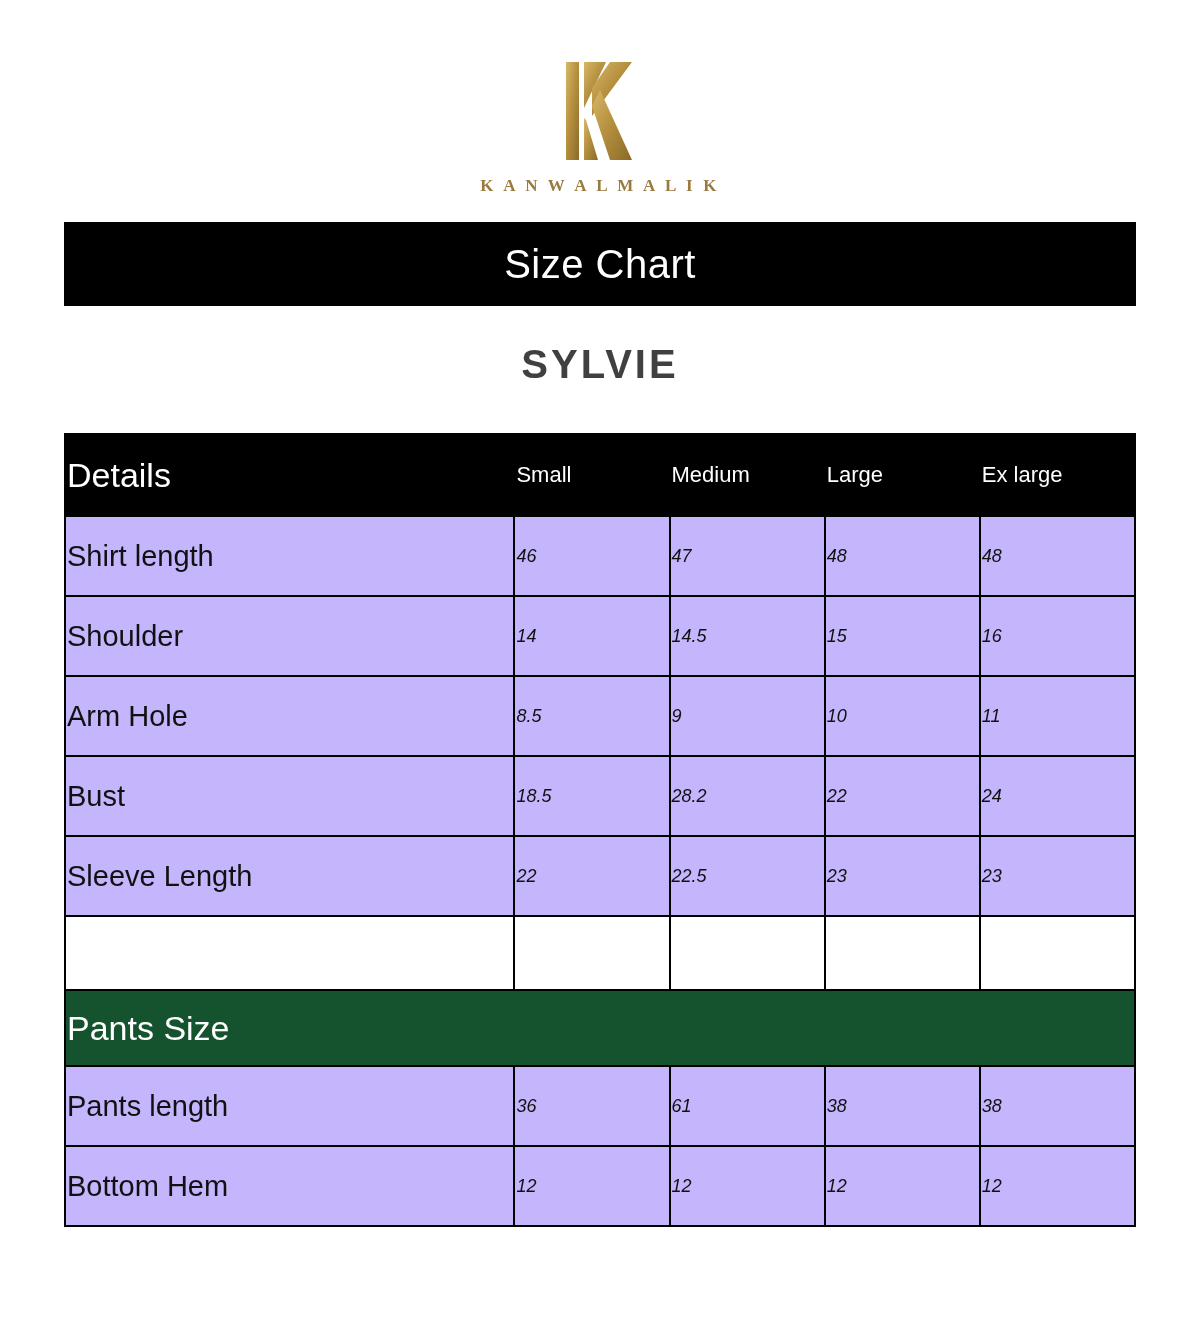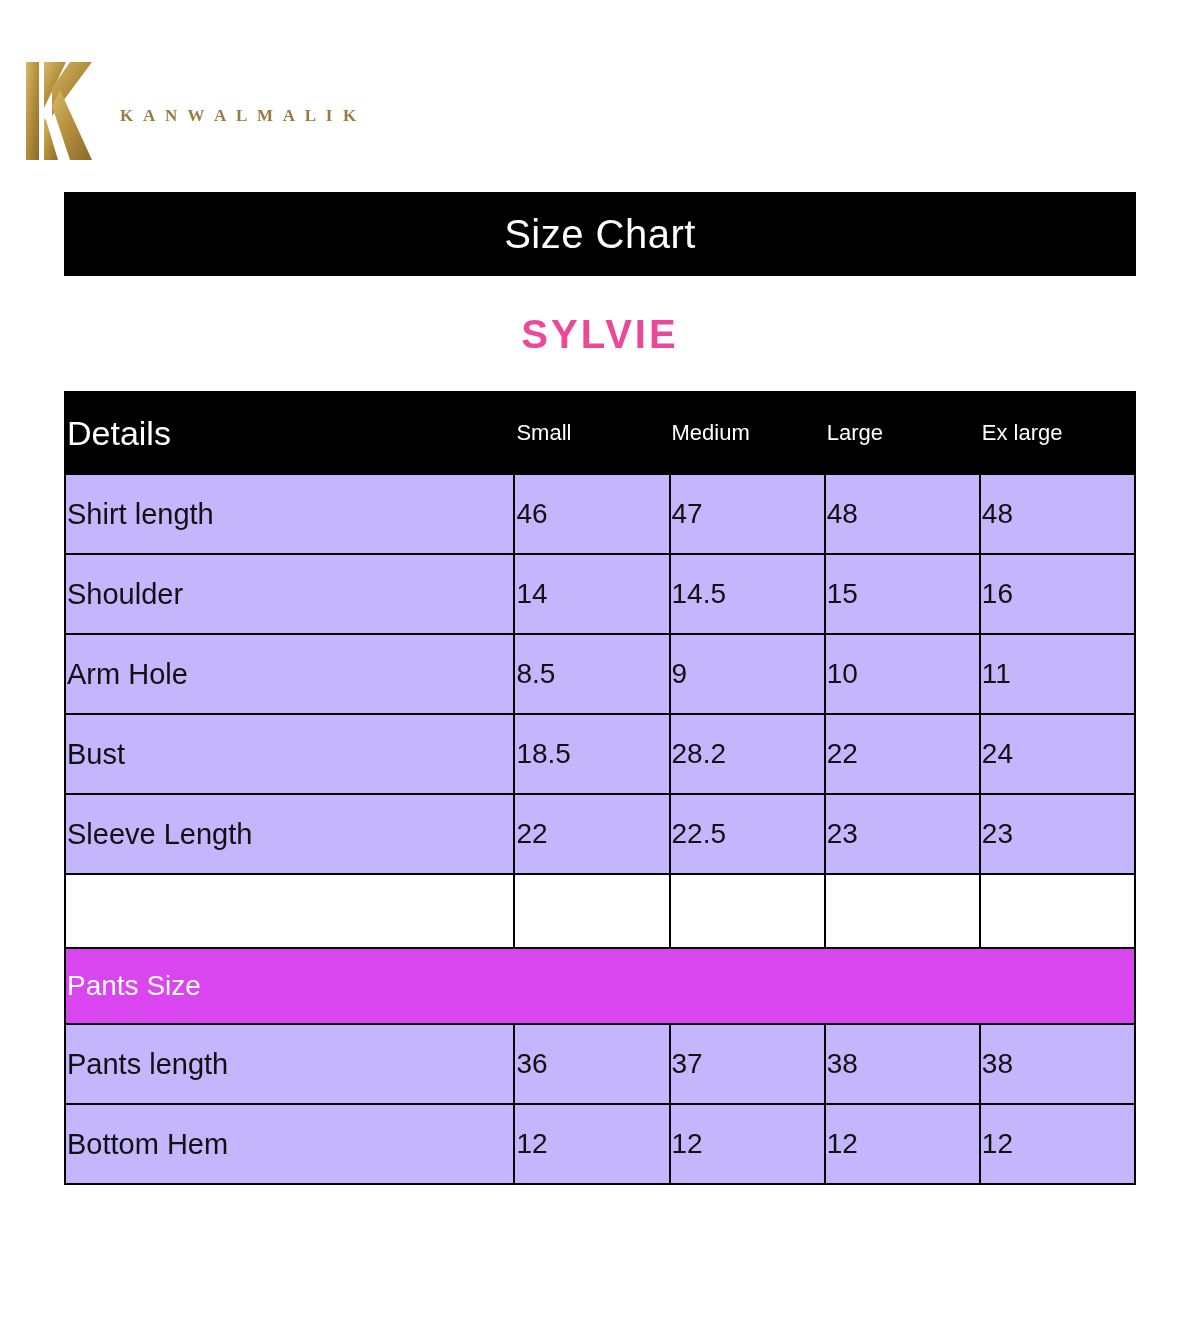--- a/index.html
+++ b/index.html
@@ -18,21 +18,21 @@
     width: 1200px;
     height: 1323px;
     position: relative;
     background: #ffffff;
   }
 
   
   .logo-area {
     padding-top: 56px;
     display: flex;
-    flex-direction: row;
+    flex-direction: column;
     align-items: center;
   }
   .logo-mark {
     width: 120px;
     height: 110px;
     position: relative;
   }
   .brand-name {
     margin-top: 10px;
     font-size: 17px;
@@ -56,22 +56,22 @@
     font-size: 40px;
     font-weight: 400;
     letter-spacing: 0.5px;
   }
 
   .product-name {
     text-align: center;
     font-size: 40px;
     letter-spacing: 3px;
     font-weight: 600;
-    margin: 36px 0 34px 0;
-    color: #ec4899;
+    margin: 36px 0 46px 0;
+    color: #404040;
   }
 
   
   .chart {
     margin: 0 64px;
     border-collapse: collapse;
     width: calc(1200px - 128px);
     table-layout: fixed;
   }
   .chart td, .chart th {
@@ -98,32 +98,33 @@
 
   .data-row td {
     height: 76px;
     font-size: 28px;
     background: #c4b5fd;
   }
   .data-row td.label {
     font-size: 29px;
   }
   .data-row td.num {
-    font-size: 28px;
+    font-size: 18px;
+    font-style: italic;
   }
   .spacer-row td {
     height: 70px;
     background: #ffffff;
   }
   .section-row td {
-    background: #d946ef;
+    background: #14532d;
     color: #ffffff;
     border-color: #000000;
     height: 72px;
-    font-size: 28px;
+    font-size: 34px;
   }
 </style>
 </head>
 <body>
 
 <div class="page">
 
   <div class="logo-area">
     <div class="logo-mark">
       <svg width="120" height="110" viewBox="0 0 120 110" xmlns="http://www.w3.org/2000/svg">
@@ -211,21 +212,21 @@
         <td></td>
       </tr>
 
       <tr class="section-row">
         <td colspan="5">Pants Size</td>
       </tr>
 
       <tr class="data-row">
         <td class="label">Pants length</td>
         <td class="num">36</td>
-        <td class="num">37</td>
+        <td class="num">61</td>
         <td class="num">38</td>
         <td class="num">38</td>
       </tr>
       <tr class="data-row">
         <td class="label">Bottom Hem</td>
         <td class="num">12</td>
         <td class="num">12</td>
         <td class="num">12</td>
         <td class="num">12</td>
       </tr>

